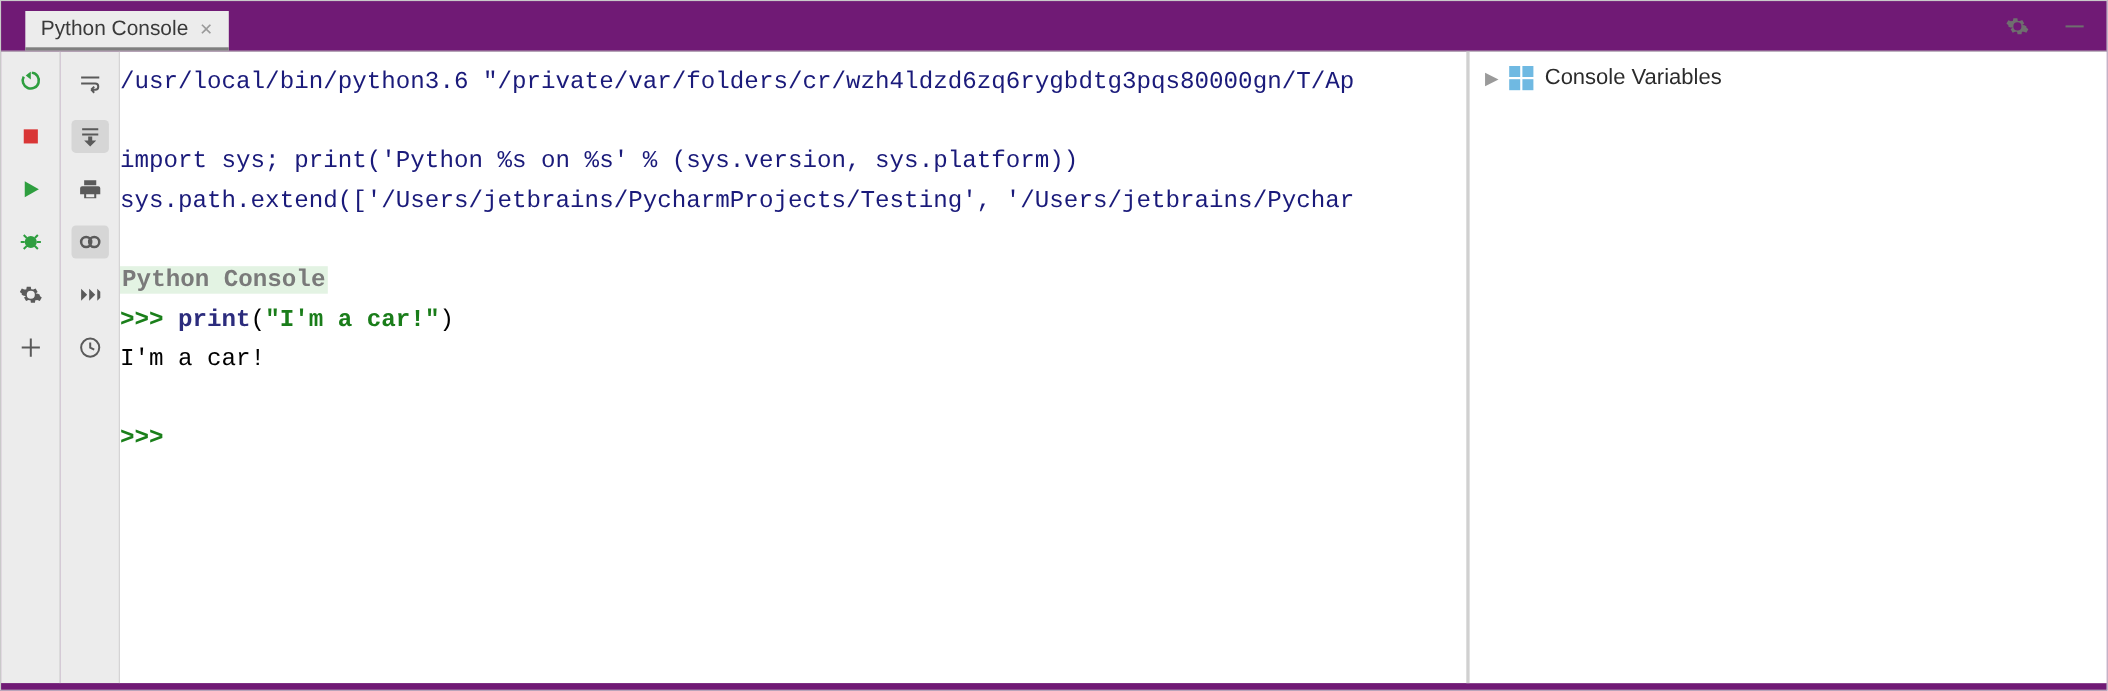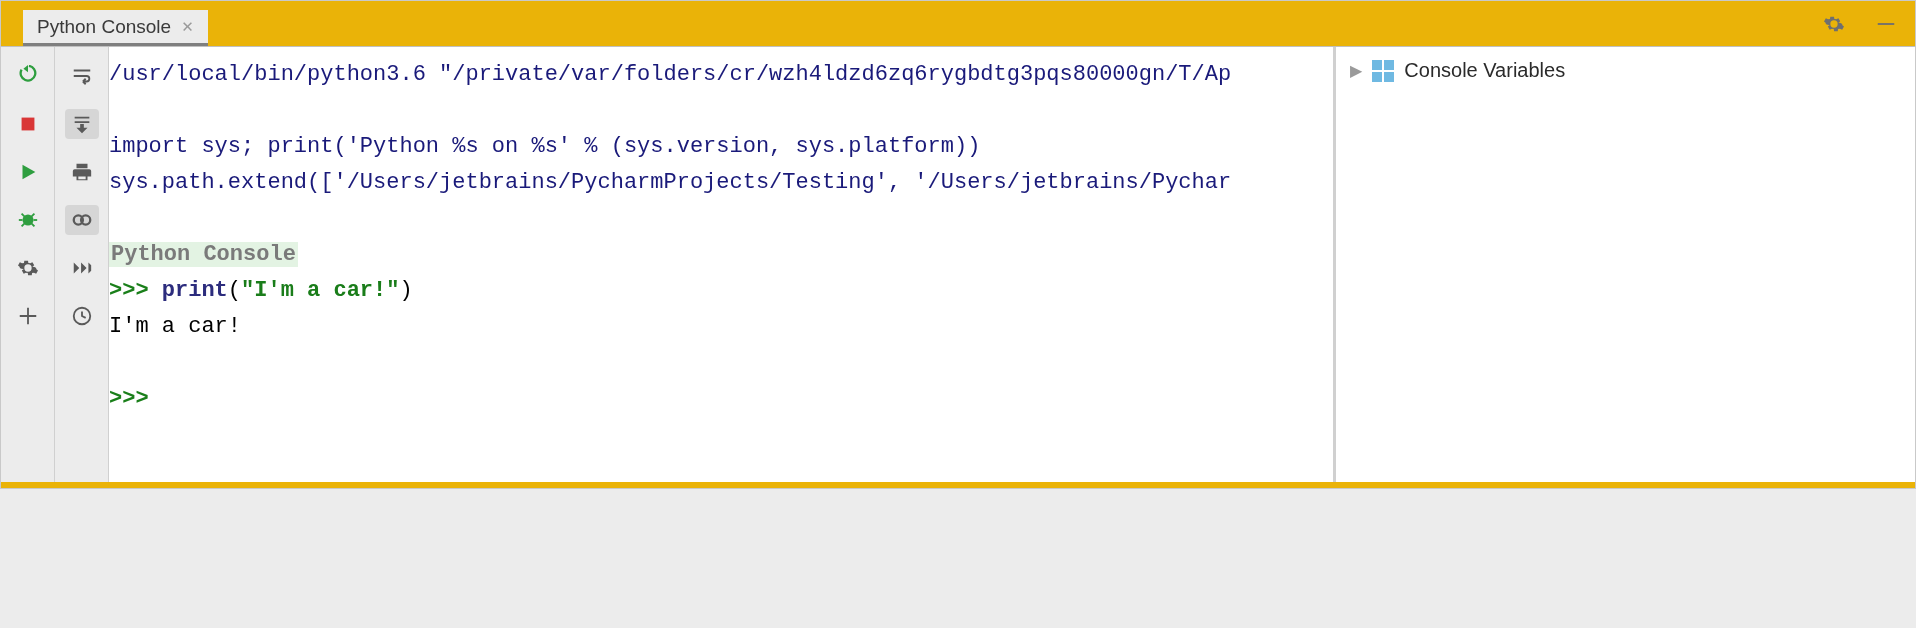--- a/index.html
+++ b/index.html
@@ -1,18 +1,18 @@
 <!DOCTYPE html>
 <html><head>
 <meta charset="utf-8">
 <style>
   * { box-sizing: border-box; margin: 0; padding: 0; }
   html, body { width: 1916px; height: 628px; font-family: -apple-system, "Segoe UI", Arial, sans-serif; background: #ececec; overflow: hidden; }
 
-  .frame { width: 1916px; height: 489px; display: flex; flex-direction: column; border: 1px solid #c9c9c9; background: #eab308; justify-content: flex-end; }
+  .frame { width: 1916px; height: 628px; display: flex; flex-direction: column; border: 1px solid #c9c9c9; background: #701a75; justify-content: flex-end; }
 
   
   .tabstrip { height: 46px; display: flex; align-items: flex-end; border-bottom: 1px solid #c0c0c0; padding-left: 22px; position: relative; }
   .tab { display: flex; align-items: center; height: 36px; padding: 0 14px 0 14px; font-size: 19px; color: #3a3a3a; background: #ececec; border-bottom: 3px solid #7f7f7f; cursor: pointer; }
   .tab .close { margin-left: 10px; font-size: 15px; color: #9a9a9a; }
   .titlebar-actions { position: absolute; right: 12px; top: 0; height: 46px; display: flex; align-items: center; gap: 18px; }
   .titlebar-actions svg { width: 22px; height: 22px; fill: #6f6f6f; }
 
   
   .body { flex: 1; display: flex; min-height: 0; }

